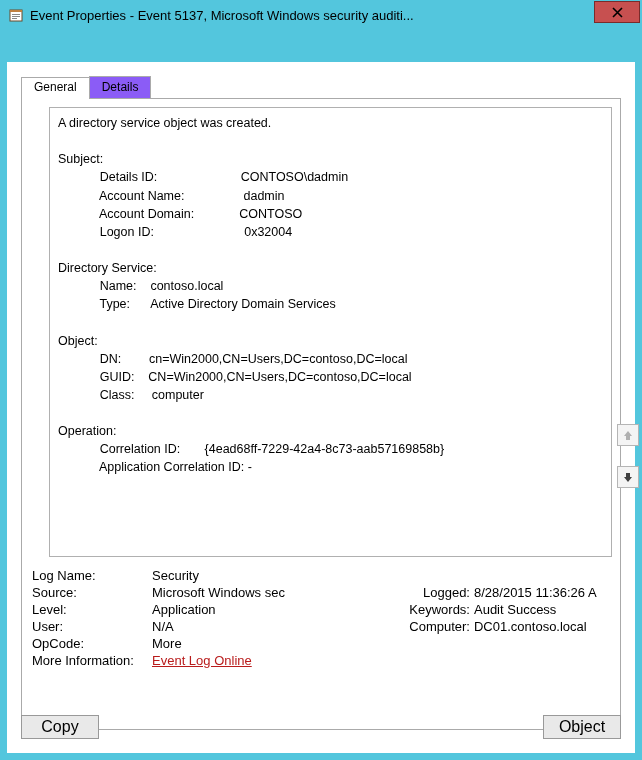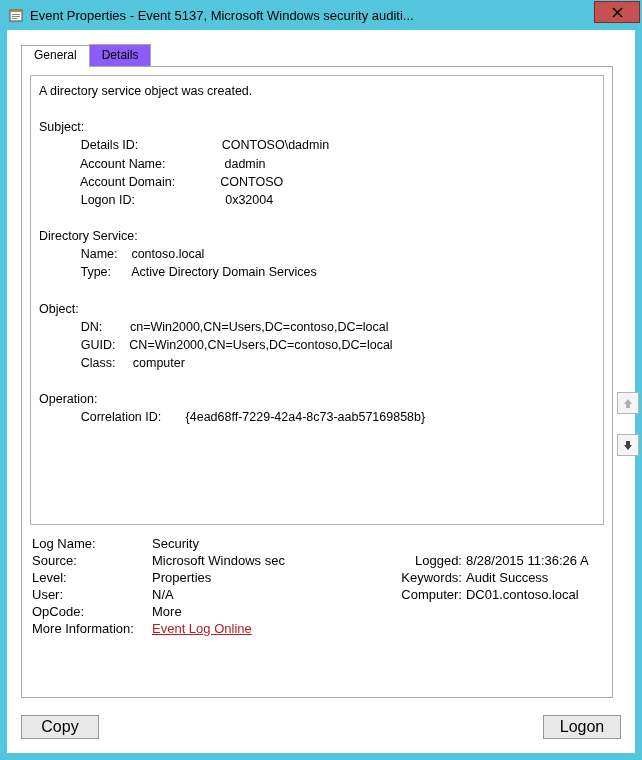--- a/index.html
+++ b/index.html
@@ -8,20 +8,21 @@
     font-family: "Segoe UI", Tahoma, sans-serif;
     font-size: 12px;
     background: #fff;
   }
   .frame {
     width: 642px; height: 760px;
     background: #53c6dd;
     padding: 0;
     display: flex;
     flex-direction: column;
+    gap: 32px;
   }
   .titlebar {
     height: 30px;
     display: flex;
     align-items: center;
     background: #53c6dd;
   }
   .titlebar .icon {
     width: 16px; height: 16px;
     margin-left: 8px;
@@ -41,21 +42,21 @@
     border: 1px solid #7a2b2b;
     display: flex; align-items: center; justify-content: center;
     margin-right: 2px;
     margin-top: -6px;
   }
   .client {
     flex: 1;
     background: #fff;
     margin: 0 7px 7px 7px;
     position: relative;
-    padding: 14px 22px 14px 14px;
+    padding: 14px 14px 14px 14px;
   }
   .tabstrip {
     display: flex;
     position: relative;
     z-index: 2;
   }
   .tab {
     border: 1px solid #aaa;
     border-bottom: none;
     padding: 3px 12px 4px 12px;
@@ -79,20 +80,21 @@
   }
   .descpanel {
     border: 1px solid #b0b0b0;
     background: #fff;
     padding: 6px 8px 8px 8px;
     height: 450px;
     overflow: hidden;
     font-size: 12.5px;
     line-height: 1.45;
     color: #000;
+    margin-left: 19px;
   }
   .descpanel .row { white-space: pre; }
   .props {
     margin-top: 10px;
     font-size: 13px;
   }
   .props table { width: 100%; table-layout: fixed; border-collapse: collapse; }
   .props td { padding: 1px 2px; white-space: nowrap; overflow: hidden; vertical-align: top; }
   .props .lbl { width: 120px; }
   .props .val { }
@@ -175,20 +177,21 @@
         <div class="row">            <span>Name:</span>    <span>contoso.local</span></div>
         <div class="row">            <span>Type:</span>      <span>Active Directory Domain Services</span></div>
         <div class="row">&nbsp;</div>
         <div class="row">Object:</div>
         <div class="row">            <span>DN:</span>        <span>cn=Win2000,CN=Users,DC=contoso,DC=local</span></div>
         <div class="row">            <span>GUID:</span>    <span>CN=Win2000,CN=Users,DC=contoso,DC=local</span></div>
         <div class="row">            <span>Class:</span>     <span>computer</span></div>
         <div class="row">&nbsp;</div>
         <div class="row">Operation:</div>
         <div class="row">            <span>Correlation ID:</span>       <span>{4ead68ff-7229-42a4-8c73-aab57169858b}</span></div>
+        <div class="row">            <span>Application Correlation ID:</span> <span>-</span></div>
       </div>
 
       <div class="props">
         <table>
           <colgroup>
               <col style="width:120px">
               <col>
               <col style="width:95px">
               <col style="width:140px">
             </colgroup>
@@ -198,21 +201,21 @@
             <td class="val" colspan="3">Security</td>
           </tr>
           <tr>
             <td class="lbl">Source:</td>
             <td class="val">Microsoft Windows sec</td>
             <td class="lbl2">Logged:</td>
             <td class="val">8/28/2015 11:36:26 A</td>
           </tr>
           <tr>
             <td class="lbl">Level:</td>
-            <td class="val">Properties</td>
+            <td class="val">Application</td>
             <td class="lbl2">Keywords:</td>
             <td class="val">Audit Success</td>
           </tr>
           <tr>
             <td class="lbl">User:</td>
             <td class="val">N/A</td>
             <td class="lbl2">Computer:</td>
             <td class="val">DC01.contoso.local</td>
           </tr>
           <tr>
@@ -237,17 +240,17 @@
       </div>
       <div class="navbtn">
         <svg width="12" height="12" viewBox="0 0 12 12">
             <path d="M6 11 L2 6 L4 6 L4 2 L8 2 L8 6 L10 6 Z" fill="#404040"></path>
           </svg>
       </div>
     </div>
 
     <div class="buttons">
       <button class="btn">Copy</button>
-      <button class="btn">Logon</button>
+      <button class="btn">Object</button>
     </div>
 
   </div>
 </div>
 
 </body></html>

